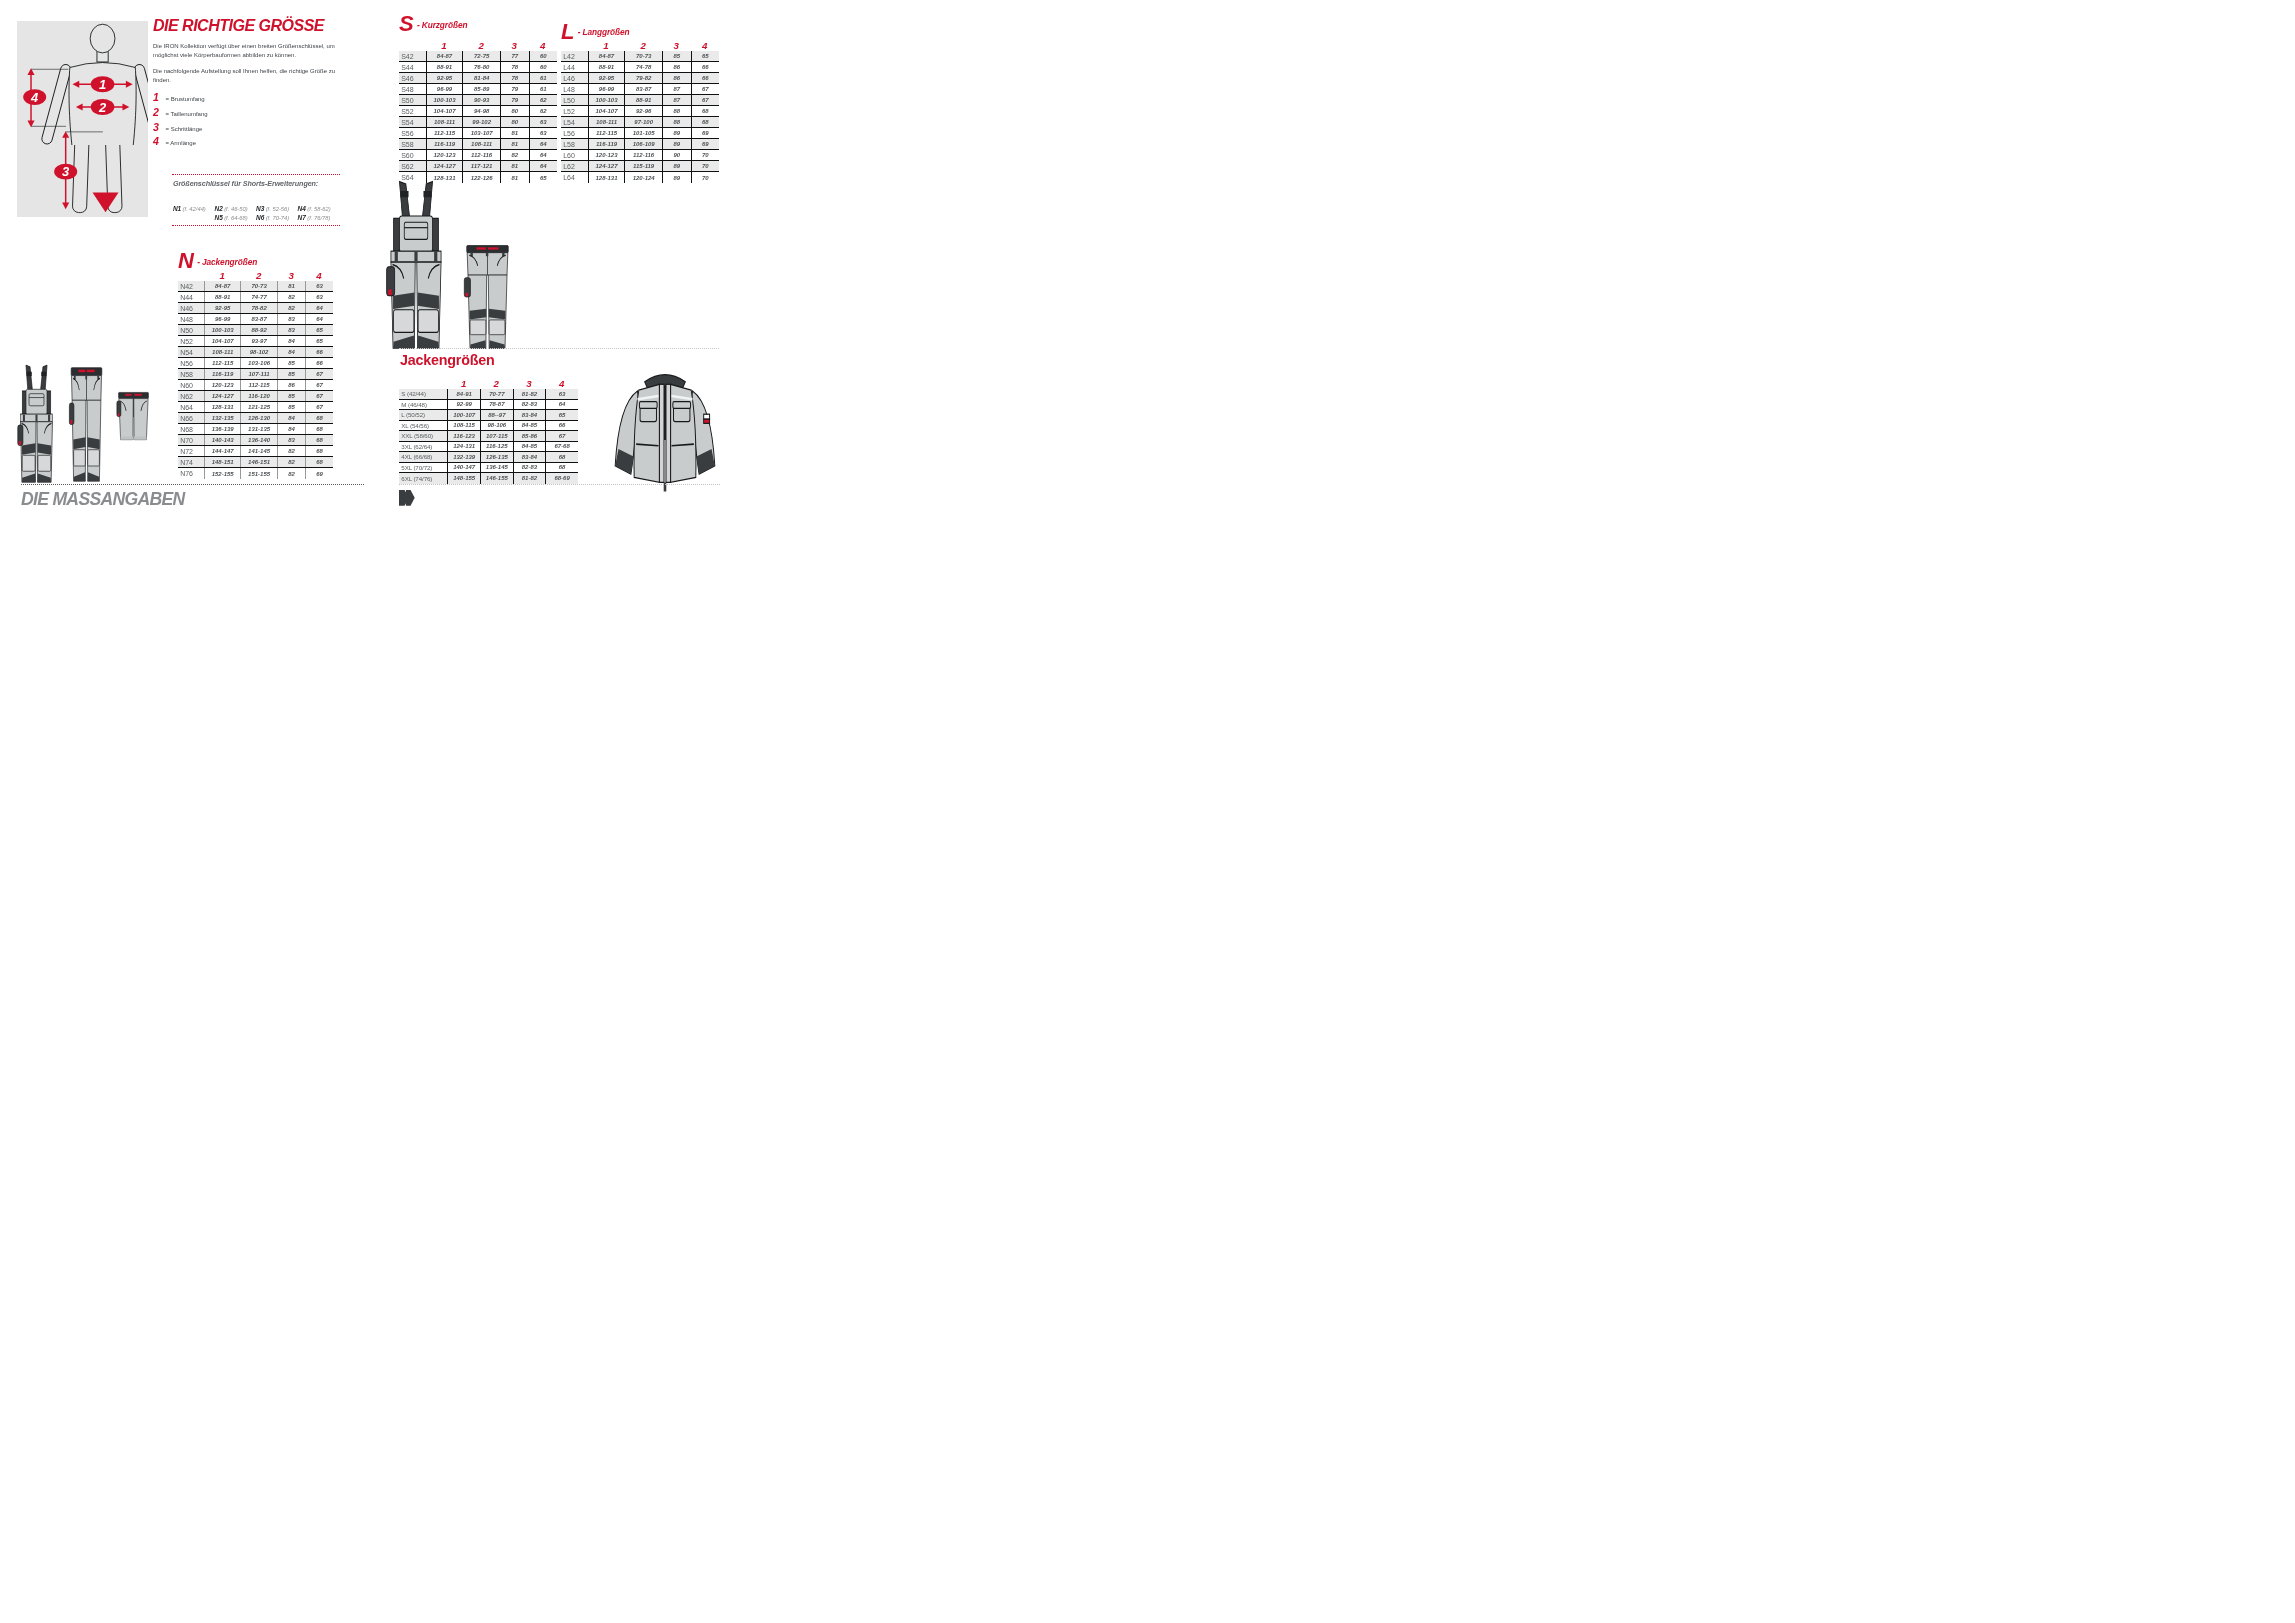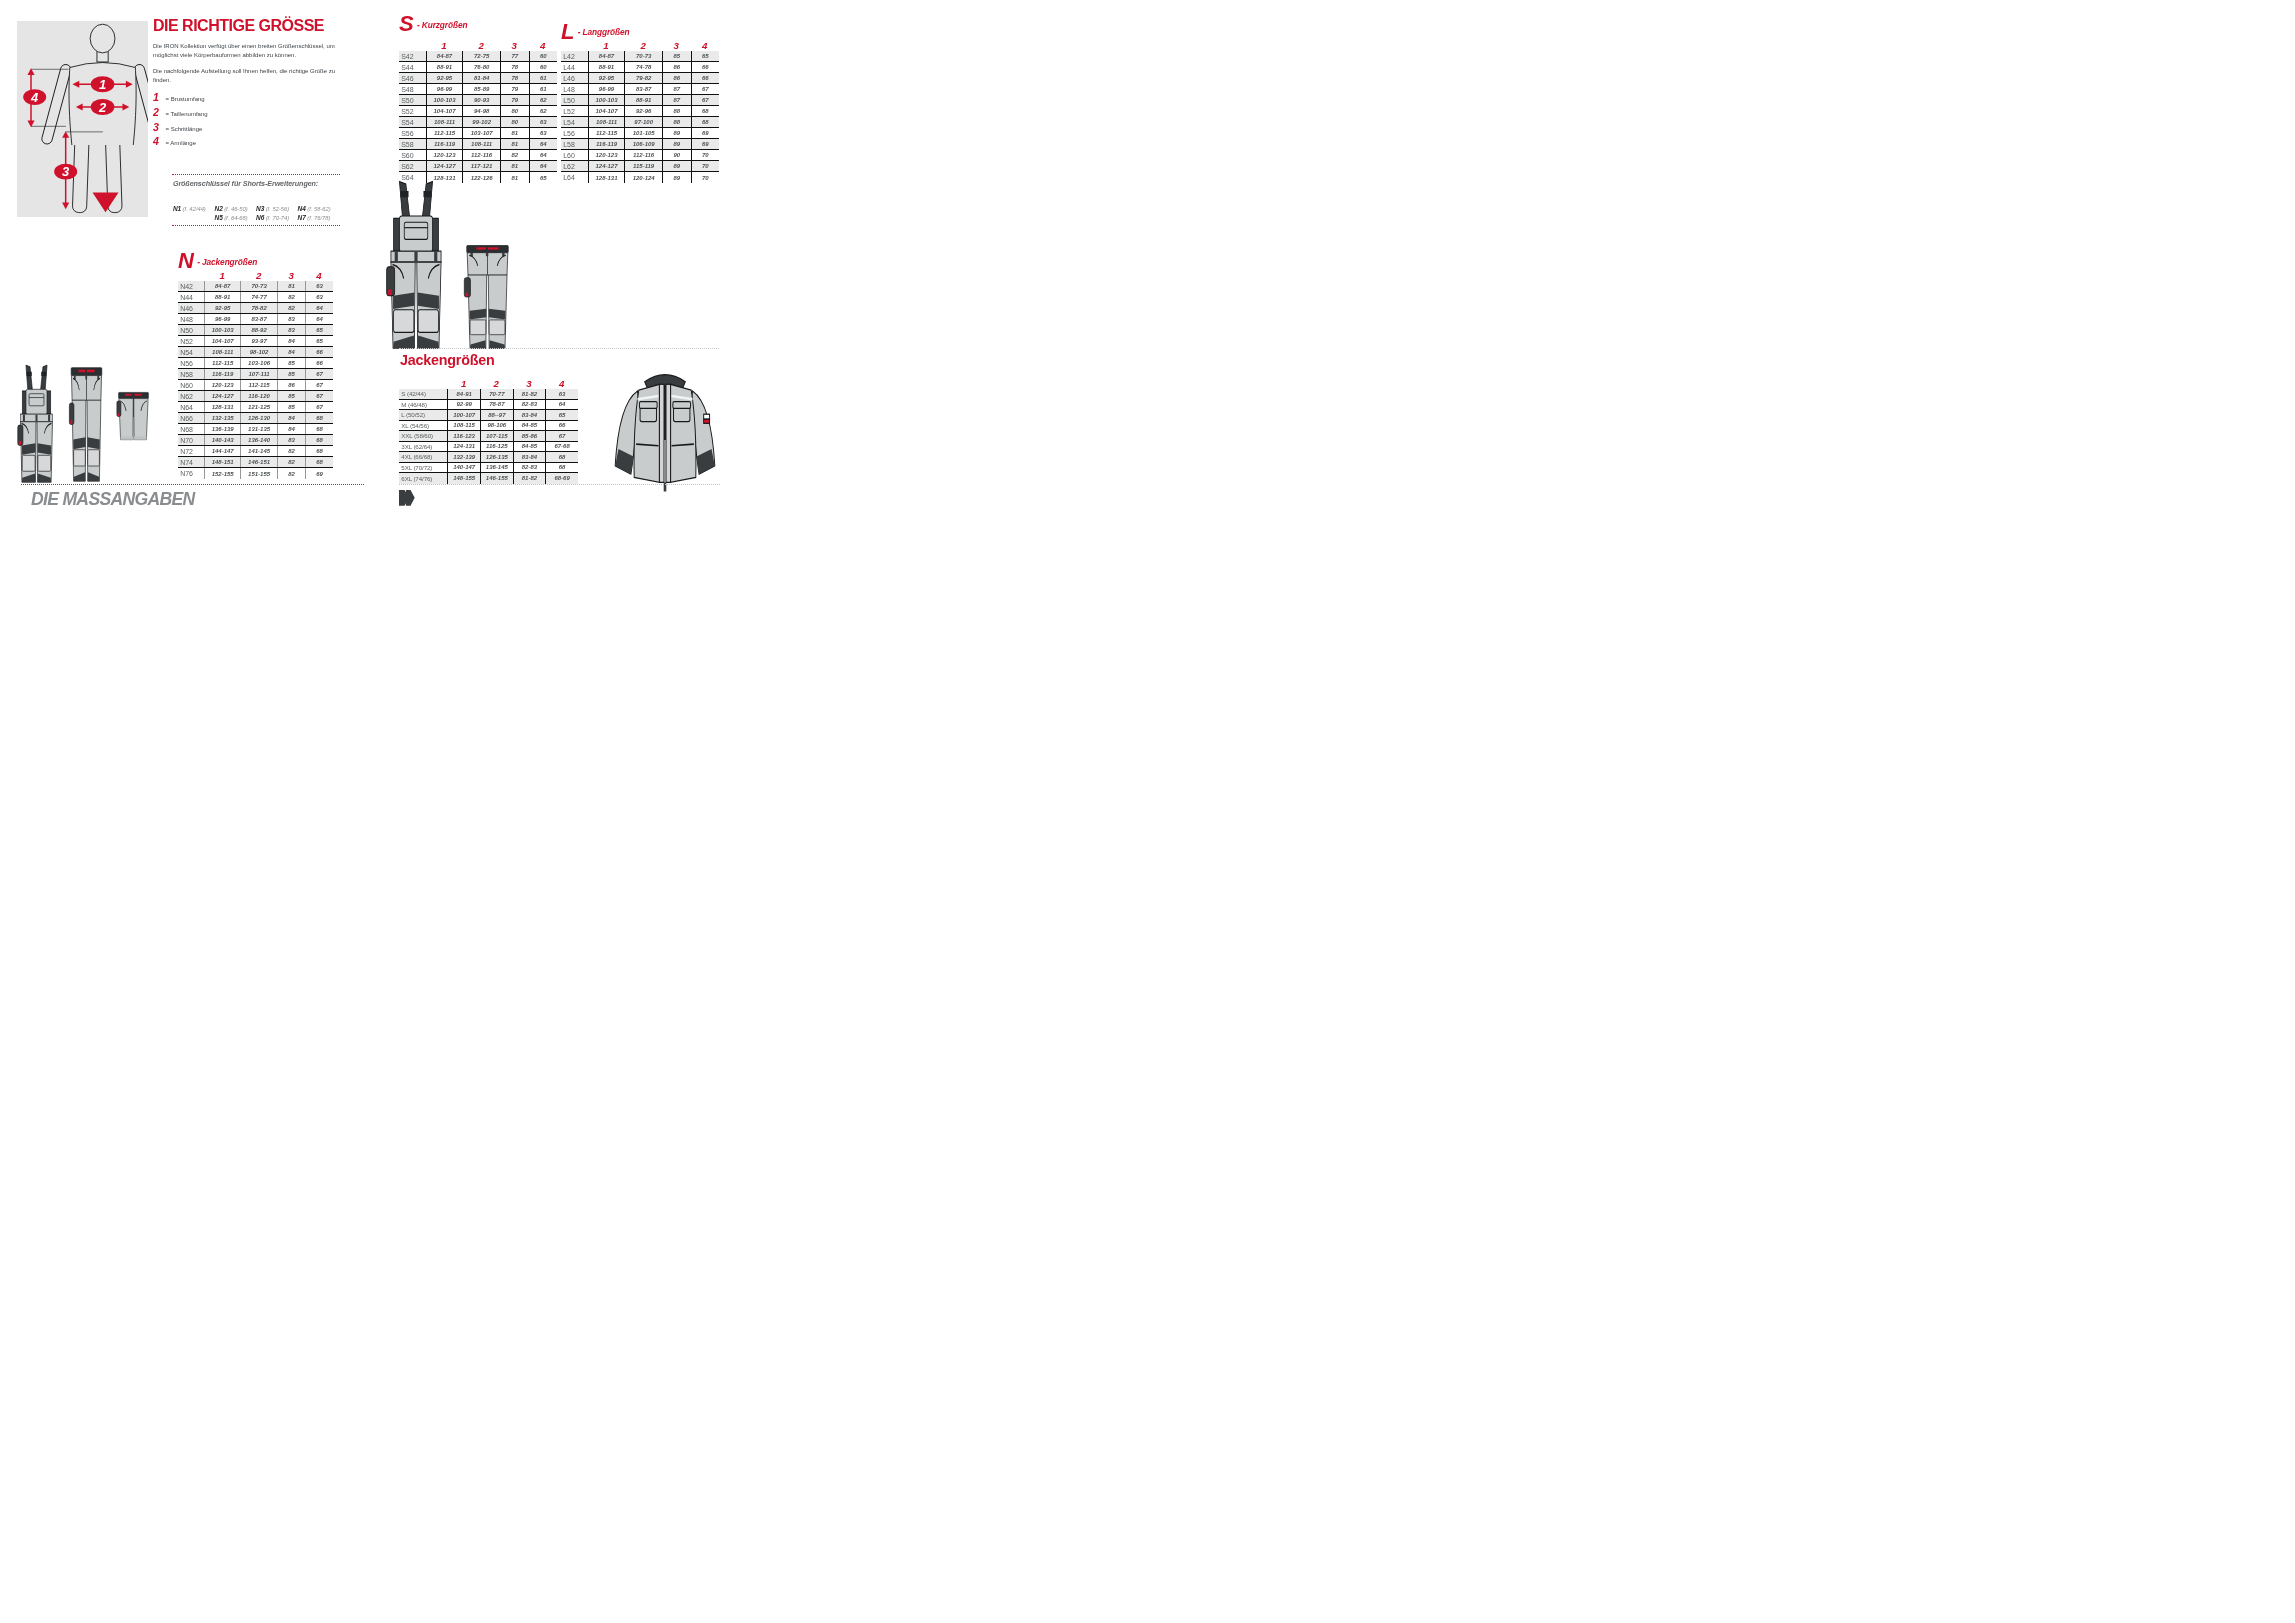--- a/index.html
+++ b/index.html
@@ -3,21 +3,21 @@
 <meta charset="utf-8">
 <style>
   *{box-sizing:border-box}
   body{margin:0;background:#fff}
   :root{--red:#d0112b;--ink:#17191b;--txt:#3f4448;--lab:#5c6063;--val:#4e5255;
         --stripe:#e9eae9;--dark:#3a3d40;--light:#c9cccd}
   .page{position:relative;width:734px;height:519px;overflow:hidden;background:#fff;
         font-family:"Liberation Sans",sans-serif}
   .abs{position:absolute}
 
-  .main-title{font-size:16px;font-weight:bold;color:var(--red);
+  .main-title{font-size:16px;font-weight:bold;font-style:italic;color:var(--red);
               letter-spacing:-0.5px;white-space:nowrap}
   .intro p{margin:0 0 7px;font-size:6px;line-height:1.5;color:var(--txt)}
   .legend-item{display:flex;align-items:baseline;margin-bottom:2.8px}
   .lnum{font-size:10.6px;font-weight:bold;font-style:italic;color:var(--red);width:12.5px}
   .ltxt{font-size:6px;color:var(--txt)}
 
   .shorts-box{border-top:1.4px dotted var(--red);border-bottom:1.4px dotted var(--red);
               padding:3.7px 0.9px 4.6px}
   .sk-title{font-size:7.2px;font-weight:bold;font-style:italic;color:#63676a;
             letter-spacing:-0.1px;margin-bottom:17px}
@@ -667,21 +667,21 @@
       <use href="#g-bib"></use>
     </svg>
   <svg class="abs" style="left:64px;top:366px" width="45" height="118" preserveAspectRatio="none" viewBox="0 0 300 420">
       <use href="#g-trouser"></use>
     </svg>
   <svg class="abs" style="left:112px;top:391px" width="43" height="52" preserveAspectRatio="none" viewBox="0 0 300 220">
       <use href="#g-shorts"></use>
     </svg>
 
   <div class="abs hline-dark" style="left:21px;top:484px;width:343px"></div>
-  <div class="abs footer-title" style="left:31px;top:489px">DIE MASSANGABEN</div>
+  <div class="abs footer-title" style="left:21px;top:489px">DIE MASSANGABEN</div>
   <div class="abs hline-light" style="left:399px;top:484px;width:321px"></div>
   <svg class="abs" style="left:399px;top:489px" width="15.7" height="17.6" viewBox="0 0 34 38">
     <polygon points="0,2 12,2 22,19 12,36 0,36" fill="#3a3d40"></polygon>
     <polygon points="15,2 25,2 34,19 25,36 15,36" fill="#3a3d40"></polygon>
   </svg>
 
 </div>
 
 
 </body></html>

